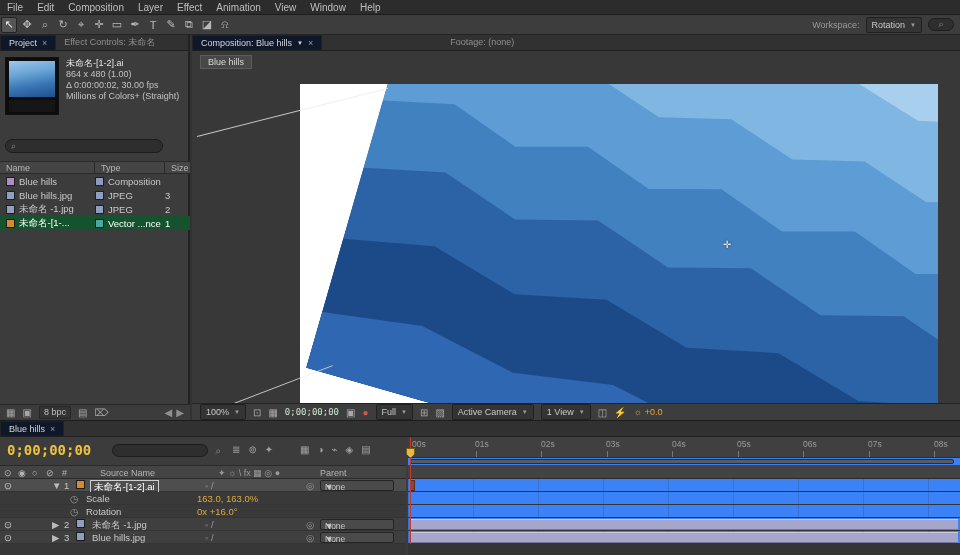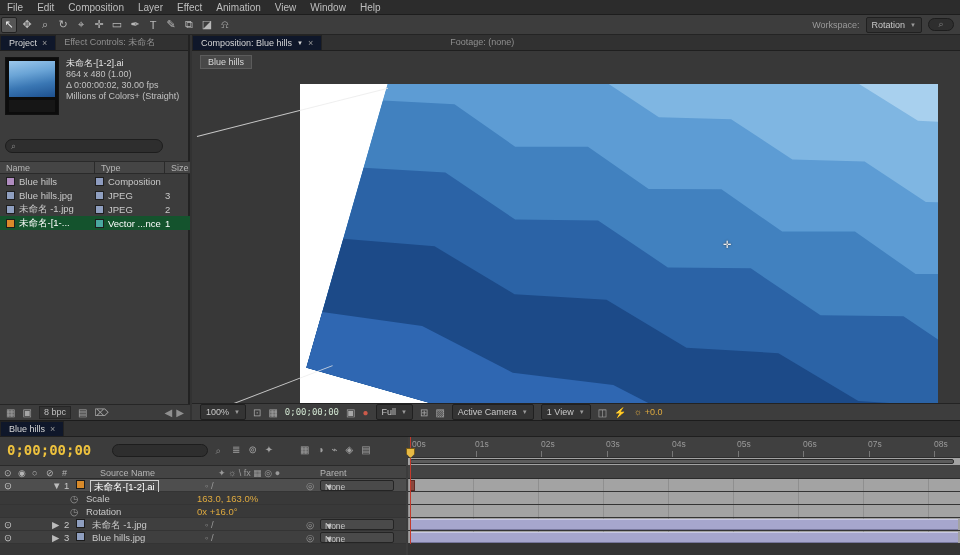--- a/index.html
+++ b/index.html
@@ -77,21 +77,21 @@
   .tl-rows { position:absolute; left:0; top:42px; width:406px; }
   .trow { position:relative; height:13px; background:#3f3f3f; border-bottom:1px solid #343434; font-size:9.5px; color:#c9c9c9; }
   .trow.sel { background:#4e4e4e; }
   .trow.prop { background:#393939; }
   .trow span { position:absolute; top:1px; }
   .layer-ico { position:absolute; top:2px; width:9px; height:9px; border:1px solid #1c1c1c; }
   .namebox { border:1px solid #cfcfcf; padding:0 3px; color:#fff; }
   .ppill { position:absolute; left:320px; top:1px; width:74px; height:11px; background:#4a4a4a; border:1px solid #242424; border-radius:2px; font-size:8.5px; color:#c9c9c9; display:flex; align-items:center; justify-content:space-between; padding:0 4px; }
   .val { color:#dfaa3f; }
 
-  .tl-right { position:absolute; left:408px; top:0; width:552px; height:118px; background:#a3a3a3; }
+  .tl-right { position:absolute; left:408px; top:0; width:552px; height:118px; background:#3b82f6; }
   .ruler { position:absolute; left:0; top:0; width:552px; height:21px; background:#404040; border-bottom:1px solid #2e2e2e; }
   .rtick { position:absolute; top:2px; font-size:8.5px; color:#9a9a9a; }
   .rtickline { position:absolute; top:14px; width:1px; height:6px; background:#777; }
   .workarea { position:absolute; left:2px; top:22px; width:544px; height:5px; background:#5c5c5c; border:1px solid #2c2c2c; border-radius:2px; }
   .tlr-header { position:absolute; left:0; top:28px; width:552px; height:14px; background:#434343; border-bottom:1px solid #2a2a2a; }
   .tlr-rows { position:absolute; left:0; top:42px; width:552px; height:65px;
      background-image:repeating-linear-gradient(to right, rgba(0,0,0,0.12) 0 1px, transparent 1px 65px); }
   .tlr-row { height:13px; border-bottom:1px solid #343434; position:relative; }
   .lavbar { position:absolute; left:2px; top:1px; height:11px; width:548px; background:#a6a6cd; border-top:1px solid #c9c9e4; border-bottom:1px solid #77779c; }
   .sliver { position:absolute; left:2px; top:1px; height:11px; width:5px; background:#8a463c; border:1px solid #5d2a24; }

